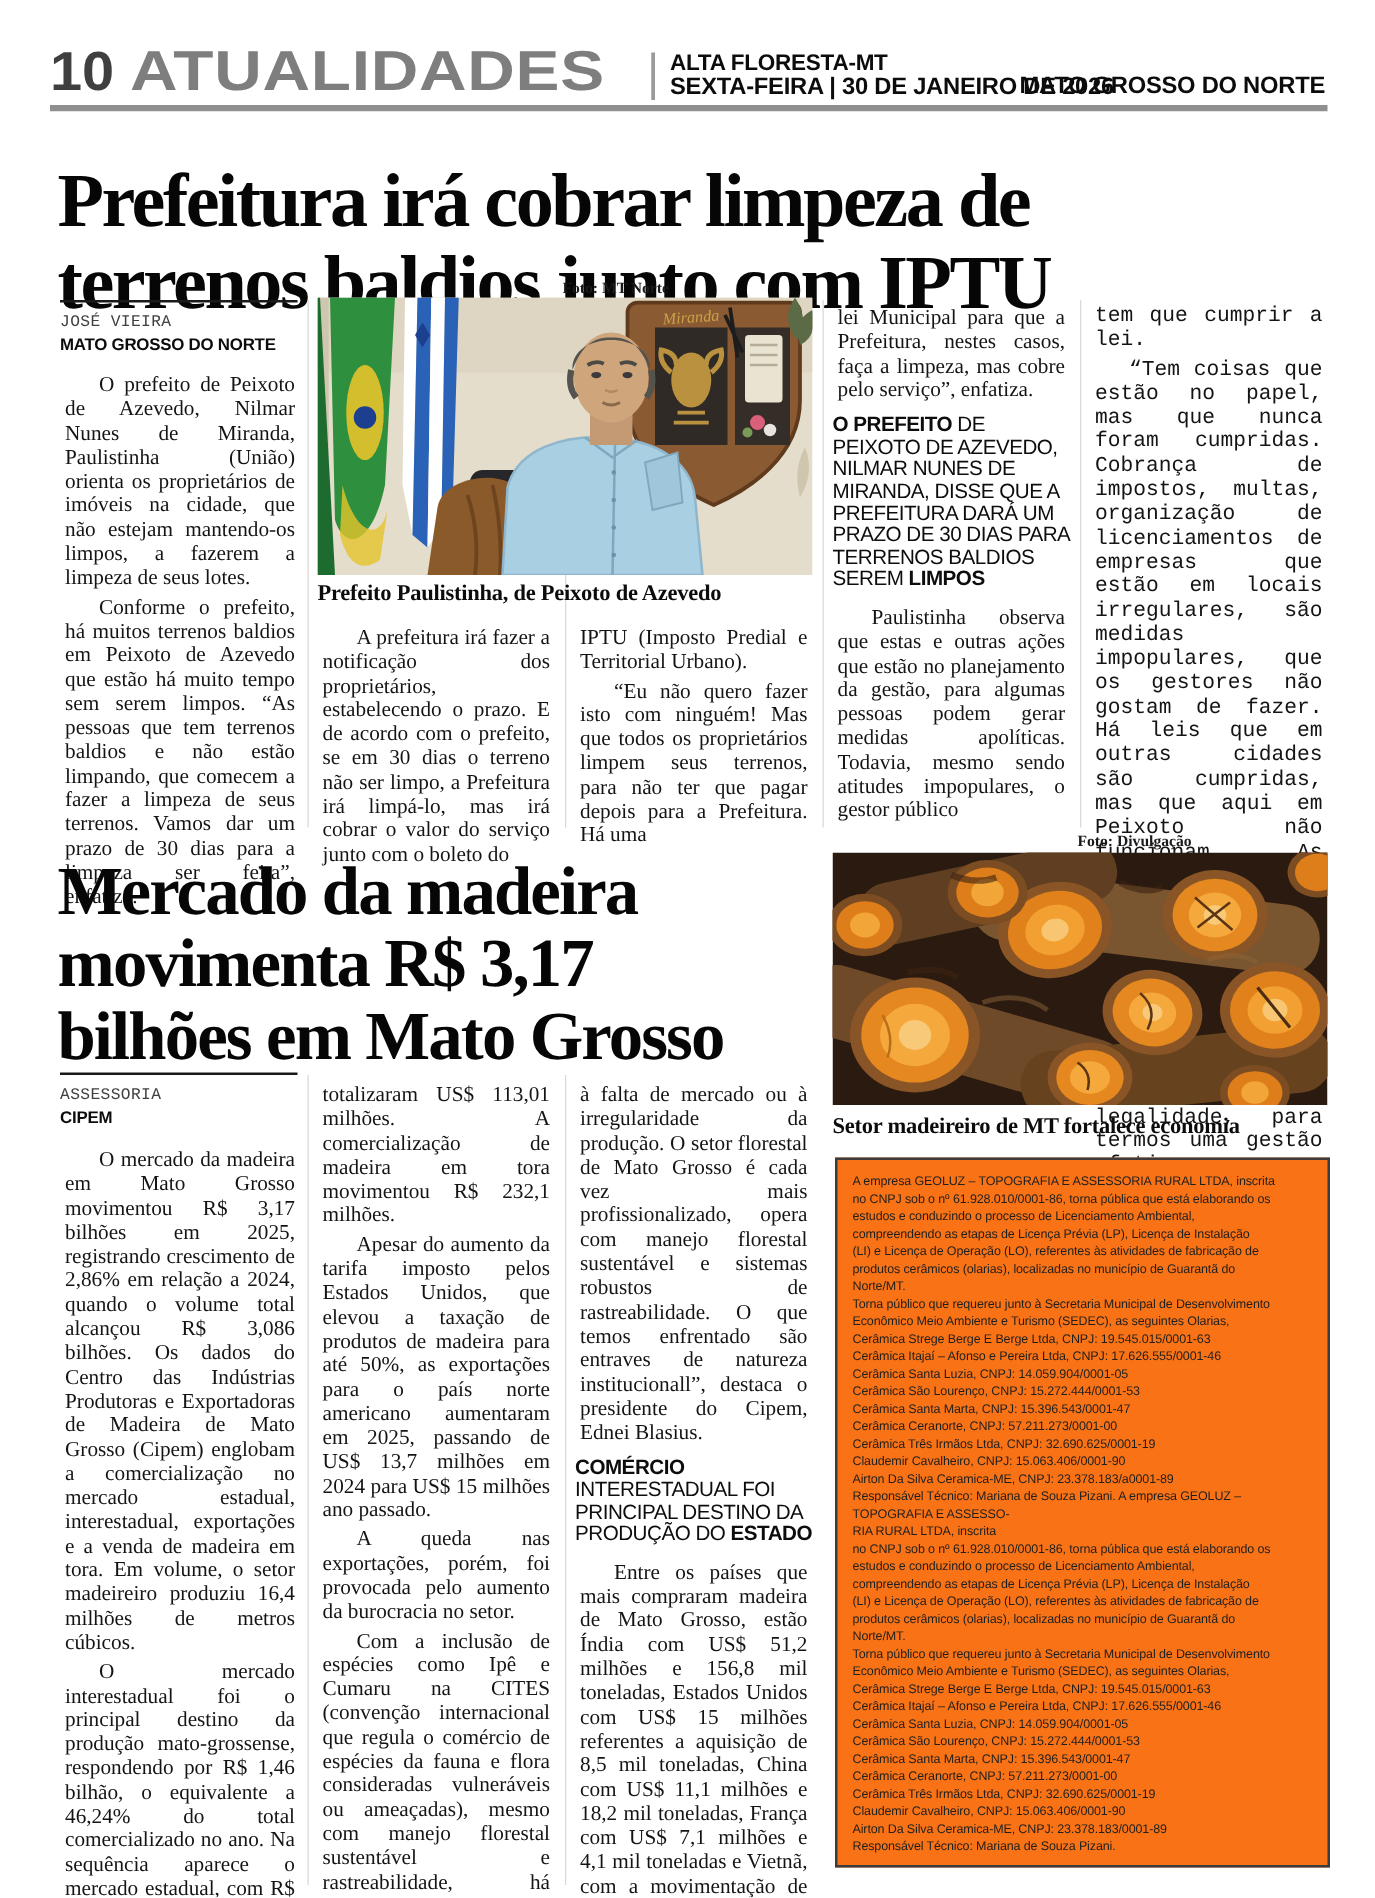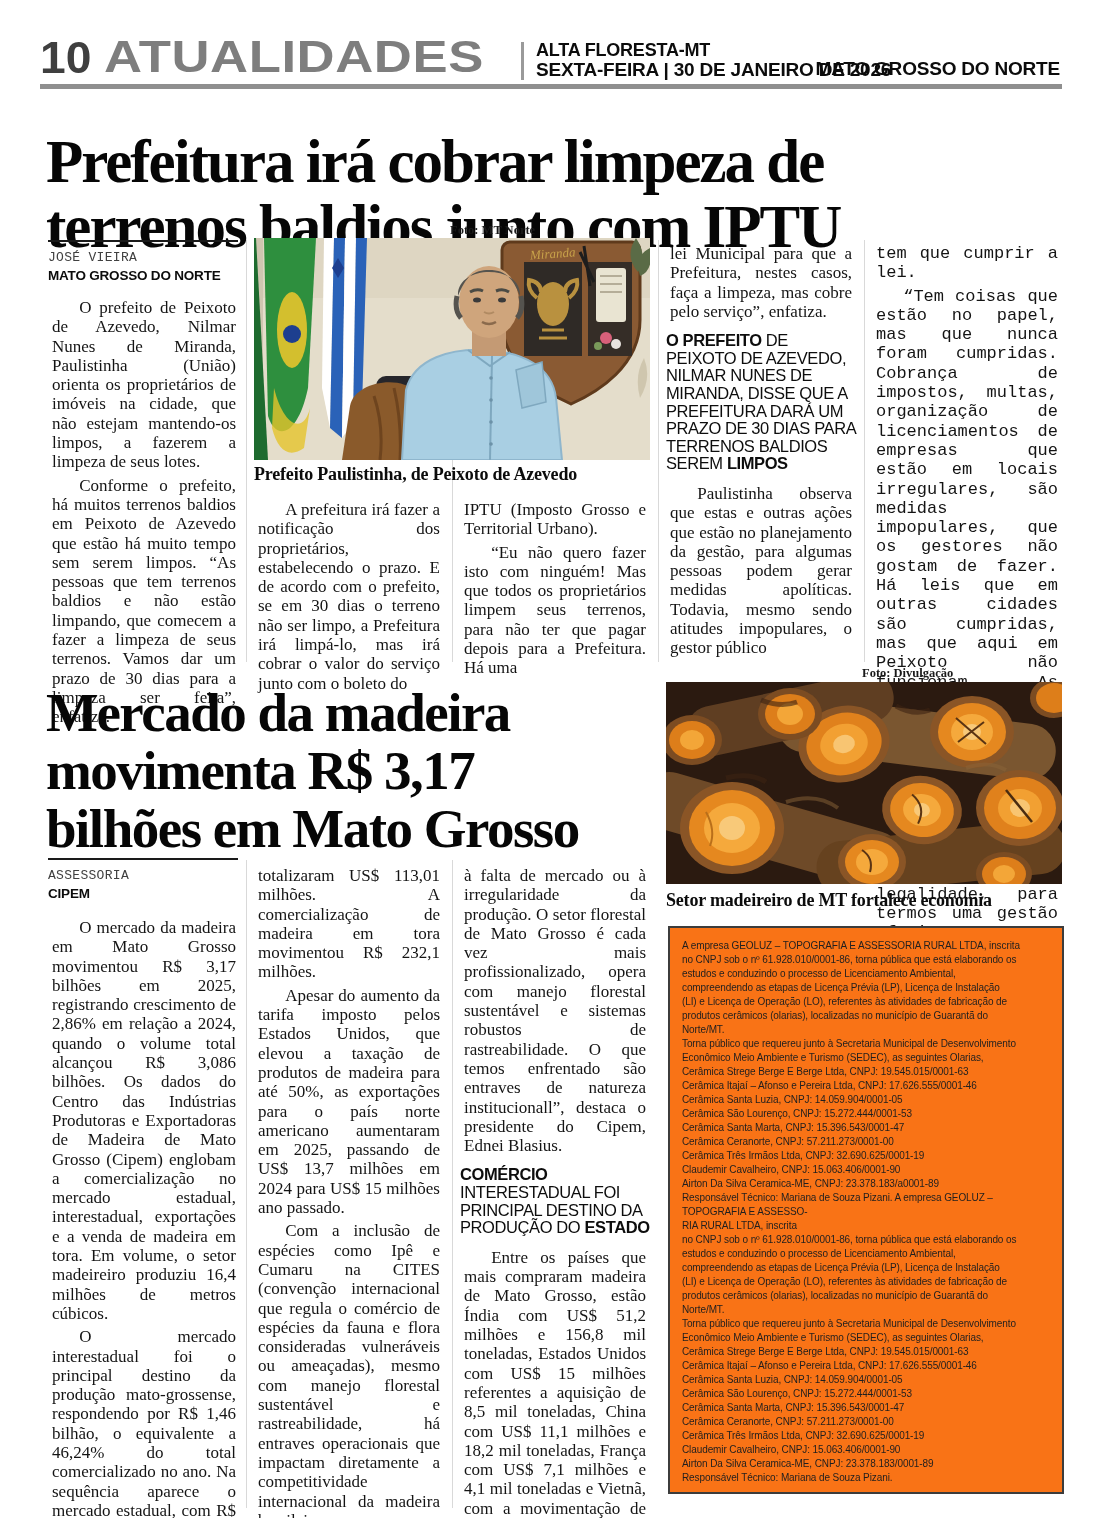--- a/index.html
+++ b/index.html
@@ -157,21 +157,21 @@
   <div class="abs col" style="left:48px;top:294px;width:192px;">
     <p class="ind">O prefeito de Peixoto de Azevedo, Nilmar Nunes de Miranda, Paulistinha (União) orienta os proprietários de imóveis na cidade, que não estejam mantendo-os limpos, a fazerem a limpeza de seus lotes.</p>
     <p class="ind">Conforme o prefeito, há muitos terrenos baldios em Peixoto de Azevedo que estão há muito tempo sem serem limpos. “As pessoas que tem terrenos baldios e não estão limpando, que comecem a fazer a limpeza de seus terrenos. Vamos dar um prazo de 30 dias para a limpeza ser feita”, enfatiza.</p>
   </div>
 
   <div class="abs col" style="left:254px;top:496px;width:190px;">
     <p class="ind">A prefeitura irá fazer a notificação dos proprietários, estabelecendo o prazo. E de acordo com o prefeito, se em 30 dias o terreno não ser limpo, a Prefeitura irá limpá-lo, mas irá cobrar o valor do serviço junto com o boleto do</p>
   </div>
 
   <div class="abs col" style="left:460px;top:496px;width:190px;">
-    <p>IPTU (Imposto Grosso e Territorial Urbano).</p>
+    <p>IPTU (Imposto Predial e Territorial Urbano).</p>
     <p class="ind">“Eu não quero fazer isto com ninguém! Mas que todos os proprietários limpem seus terrenos, para não ter que pagar depois para a Prefeitura. Há uma</p>
   </div>
 
   <div class="abs col" style="left:666px;top:240px;width:190px;">
     <p>lei Municipal para que a Prefeitura, nestes casos, faça a limpeza, mas cobre pelo serviço”, enfatiza.</p>
     <div class="pq"><span class="pq-b">O PREFEITO</span><span> DE PEIXOTO DE AZEVEDO, NILMAR NUNES DE MIRANDA, DISSE QUE A PREFEITURA DARÁ UM PRAZO DE 30 DIAS PARA TERRENOS BALDIOS SEREM </span><span class="pq-b">LIMPOS</span></div>
     <p class="ind">Paulistinha observa que estas e outras ações que estão no planejamento da gestão, para algumas pessoas podem gerar medidas apolíticas. Todavia, mesmo sendo atitudes impopulares, o gestor público</p>
   </div>
 
   <div class="abs col" style="left:872px;top:240px;width:190px;font-family:Liberation Mono, monospace;">
@@ -269,20 +269,21 @@
   <div class="abs vrule" style="left:452px;top:860px;height:648px;"></div>
 
   <div class="abs col" style="left:48px;top:914px;width:192px;">
     <p class="ind">O mercado da madeira em Mato Grosso movimentou R$ 3,17 bilhões em 2025, registrando crescimento de 2,86% em relação a 2024, quando o volume total alcançou R$ 3,086 bilhões. Os dados do Centro das Indústrias Produtoras e Exportadoras de Madeira de Mato Grosso (Cipem) englobam a comercialização no mercado estadual, interestadual, exportações e a venda de madeira em tora. Em volume, o setor madeireiro produziu 16,4 milhões de metros cúbicos.</p>
     <p class="ind">O mercado interestadual foi o principal destino da produção mato-grossense, respondendo por R$ 1,46 bilhão, o equivalente a 46,24% do total comercializado no ano. Na sequência aparece o mercado estadual, com R$ 877,2 milhões, seguido pelas exportações, que somaram R$ 596,89 milhões, que em dólares</p>
   </div>
 
   <div class="abs col" style="left:254px;top:862px;width:190px;">
     <p>totalizaram US$ 113,01 milhões. A comercialização de madeira em tora movimentou R$ 232,1 milhões.</p>
     <p class="ind">Apesar do aumento da tarifa imposto pelos Estados Unidos, que elevou a taxação de produtos de madeira para até 50%, as exportações para o país norte americano aumentaram em 2025, passando de US$ 13,7 milhões em 2024 para US$ 15 milhões ano passado.</p>
+    <p class="ind">A queda nas exportações, porém, foi provocada pelo aumento da burocracia no setor.</p>
     <p class="ind">Com a inclusão de espécies como Ipê e Cumaru na CITES (convenção internacional que regula o comércio de espécies da fauna e flora consideradas vulneráveis ou ameaçadas), mesmo com manejo florestal sustentável e rastreabilidade, há entraves operacionais que impactam diretamente a competitividade internacional da madeira brasileira.</p>
 
   </div>
 
   <div class="abs col" style="left:460px;top:862px;width:190px;">
     <p>à falta de mercado ou à irregularidade da produção. O setor florestal de Mato Grosso é cada vez mais profissionalizado, opera com manejo florestal sustentável e sistemas robustos de rastreabilidade. O que temos enfrentado são entraves de natureza institucionall”, destaca o presidente do Cipem, Ednei Blasius.</p>
     <div class="pq"><span class="pq-b">COMÉRCIO</span><span> INTERESTADUAL FOI PRINCIPAL DESTINO DA PRODUÇÃO DO </span><span class="pq-b">ESTADO</span></div>
     <p class="ind">Entre os países que mais compraram madeira de Mato Grosso, estão Índia com US$ 51,2  milhões e 156,8 mil toneladas, Estados Unidos com US$ 15 milhões referentes a aquisição de 8,5 mil toneladas, China com US$ 11,1 milhões e 18,2 mil toneladas, França com US$ 7,1 milhões e 4,1 mil toneladas e Vietnã, com a movimentação de US$ 5,9 milhões referentes a 9,5 mil toneladas.</p>
   </div>
 

